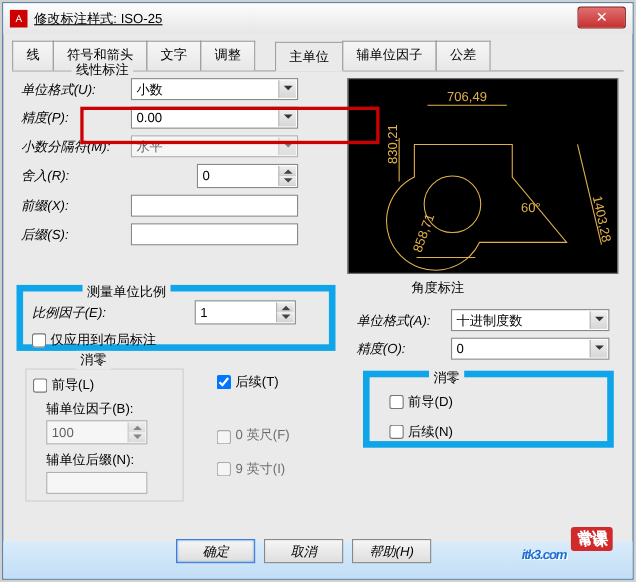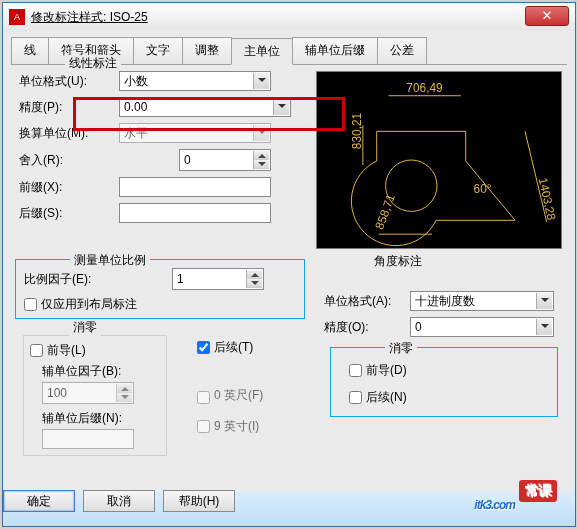--- a/index.html
+++ b/index.html
@@ -4,42 +4,42 @@
 <style>
 * { box-sizing: border-box; margin: 0; padding: 0; font-family: "Microsoft YaHei", sans-serif; font-size: 12px; }
 body { background: #d0d0d0; width: 578px; height: 529px; overflow: hidden; position: relative; }
 .window { position: absolute; top: 2px; left: 2px; width: 574px; height: 525px; background: #eaeaea; border: 1px solid #3a6fa0; }
 .titlebar { background: linear-gradient(#fdfdfd, #e6e6e6); height: 28px; display: flex; align-items: center; padding: 0 6px; position: relative; }
 .appicon { width: 16px; height: 16px; background: #c00; color: #fff; font-size: 9px; display: inline-flex; align-items: center; justify-content: center; margin-right: 6px; }
 .title { color: #000; text-decoration: underline; }
 .closebtn { position: absolute; right: 6px; top: 3px; width: 44px; height: 20px; background: linear-gradient(#e07070,#c83030); border: 1px solid #8a2020; border-radius: 3px; color: #fff; text-align: center; line-height: 18px; font-size: 13px; }
 .tabs { margin: 6px 8px 0 8px; display: flex; border-bottom: 1px solid #a0a0a0; }
 .tab { padding: 4px 12px; border: 1px solid #a0a0a0; border-bottom: none; margin-right: -1px; background: linear-gradient(#f6f6f6,#e7e7e7); cursor: pointer; }
-.tab.active { background: #eaeaea; border-bottom: 1px solid #eaeaea; position: relative; top: 1px; }
+.tab.active { background: #eaeaea; border-bottom: 1px solid #eaeaea; position: relative; top: 1px; margin-left: 19px; }
 .body { position: absolute; top: 58px; left: 8px; right: 8px; bottom: 40px; }
-.group { border: 1px solid #0ea5e9; padding: 8px; position: absolute; }
+.group { border: 6px solid #0ea5e9; padding: 8px; position: absolute; }
 .group-title { position: absolute; top: -8px; left: 6px; background: #eaeaea; padding: 0 4px; margin-left: 48px; }
 .row { display: flex; align-items: center; margin-bottom: 6px; }
-.lbl { width: 100px; }
+.lbl { width: 100px; font-style: italic; }
 .combo { flex: 1; border: 1px solid #888; background: #fff; height: 20px; display: flex; align-items: center; padding: 0 4px; position: relative; }
 .combo .arrow { position: absolute; right: 1px; top: 1px; width: 16px; height: 16px; background: linear-gradient(#f0f0f0,#d6d6d6); border-left: 1px solid #aaa; }
 .combo .arrow:after { content:""; position:absolute; left:4px; top:5px; border:4px solid transparent; border-top-color:#333; }
 .spin { width: 92px; border: 1px solid #888; background: #fff; height: 22px; display: flex; align-items: center; padding: 0 4px; position: relative; }
 .spin .spbtns { position:absolute; right:1px; top:1px; width:16px; height:18px; display:flex; flex-direction:column; }
 .spin .spbtns div { flex:1; background: linear-gradient(#f0f0f0,#d6d6d6); border-left:1px solid #aaa; border-bottom:1px solid #ccc; position:relative; }
 .spin .spbtns div:after{content:"";position:absolute;left:4px;border:4px solid transparent;}
 .spin .spbtns .up:after{top:3px;border-bottom-color:#444;border-top:none;}
 .spin .spbtns .dn:after{top:2px;border-top-color:#444;border-bottom:none;}
 input[type=text]{border:1px solid #888;height:20px;padding:0 4px;}
 .chk{display:flex;align-items:center;gap:4px;}
 .chk input{width:13px;height:13px;}
 .redbox{position:absolute;border:3px solid #c00;pointer-events:none;}
 .preview{position:absolute;left:305px;top:10px;width:246px;height:178px;background:#000;border:1px solid #777;}
 .preview svg{width:100%;height:100%;}
-.footer{position:absolute;left:0;right:0;bottom:8px;height:28px;display:flex;justify-content:flex-start;gap:8px;padding-right:26px;}
+.footer{position:absolute;left:0;right:0;bottom:8px;height:28px;display:flex;justify-content:center;gap:8px;padding-right:26px;font-style:italic;}
 .btn{min-width:72px;height:22px;border:1px solid #888;background:linear-gradient(#f6f6f6,#dedede);padding:0 12px;line-height:20px;text-align:center;cursor:pointer;}
 .btn.def{border:1px solid #3b7dd8;box-shadow:0 0 2px #3b7dd8 inset;}
 .watermark{position:absolute;right:18px;bottom:8px;font-size:40px;font-weight:bold;font-style:italic;color:#1f6ed6;letter-spacing:-1px;pointer-events:none;z-index:5;text-shadow:1px 1px 0 #fff;}
 .wm-tag{display:inline-block;background:#d02a2a;color:#fff;font-size:14px;font-style:normal;padding:2px 6px;border-radius:3px;margin-left:4px;vertical-align:super;}
 .grad-strip{position:absolute;bottom:0;left:0;right:0;height:34px;background:linear-gradient(#d9ecfb,#c2def5);}
 </style>
 </head>
 <body>
 
 <div class="window">
@@ -48,47 +48,47 @@
     <span class="title">修改标注样式: ISO-25</span>
     <div class="closebtn">✕</div>
   </div>
 
   <div class="tabs">
     <div class="tab">线</div>
     <div class="tab">符号和箭头</div>
     <div class="tab">文字</div>
     <div class="tab">调整</div>
     <div class="tab active">主单位</div>
-    <div class="tab">辅单位后缀</div>
+    <div class="tab">辅单位因子</div>
     <div class="tab">公差</div>
   </div>
 
   <div class="body">
 
     <div class="group" style="left:0;top:2px;width:296px;height:188px;border:none;">
       <span class="group-title">线性标注</span>
 
       <div class="row">
         <span class="lbl">单位格式(U):</span>
         <div class="combo" style="width:152px;flex:none;">
           <span>小数</span>
           <div class="arrow"></div>
         </div>
       </div>
 
       <div class="row">
         <span class="lbl">精度(P):</span>
-        <div class="combo" style="width:172px;flex:none;">
+        <div class="combo" style="width:152px;flex:none;">
           <span>0.00</span>
           <div class="arrow"></div>
         </div>
       </div>
 
       <div class="row">
-        <span class="lbl">换算单位(M):</span>
+        <span class="lbl">小数分隔符(M):</span>
         <div class="combo" style="width:152px;flex:none;opacity:.6;">
           <span>水平</span>
           <div class="arrow"></div>
         </div>
       </div>
 
 
       <div class="row">
         <span class="lbl">舍入(R):</span>
         <div class="spin" style="margin-left:60px;">
@@ -181,21 +181,21 @@
           <text x="44" y="78" transform="rotate(-90 44 78)">830,21</text>
           <text x="66" y="160" transform="rotate(-70 66 160)">858,71</text>
           <text x="224" y="108" transform="rotate(78 224 108)">1403,28</text>
           <text x="158" y="122">60°</text>
         </g>
       </svg>
     </div>
 
     <div class="group" style="left:305px;top:200px;width:246px;height:170px;border:none;">
       <span class="group-title">角度标注</span>
-      <div class="row" style="margin-top:22px;">
+      <div class="row" style="margin-top:12px;">
         <span class="lbl" style="width:86px;">单位格式(A):</span>
         <div class="combo">
           <span>十进制度数</span>
           <div class="arrow"></div>
         </div>
       </div>
       <div class="row">
         <span class="lbl" style="width:86px;">精度(O):</span>
         <div class="combo">
           <span>0</span>

